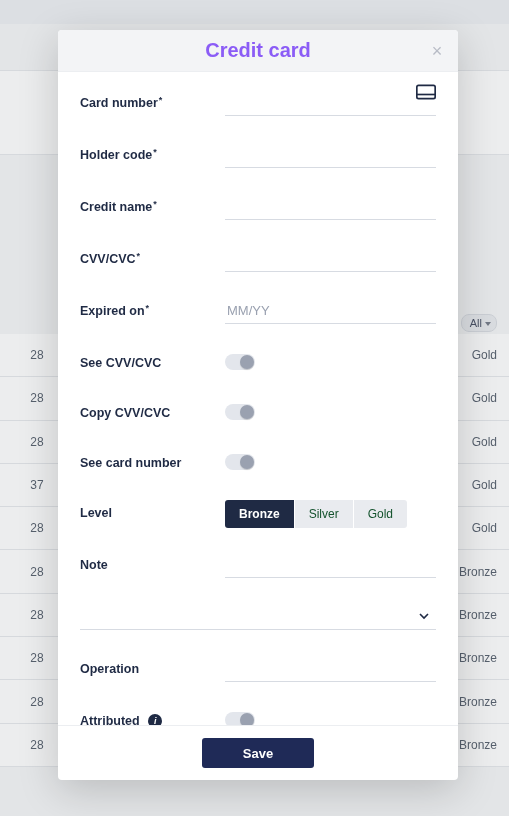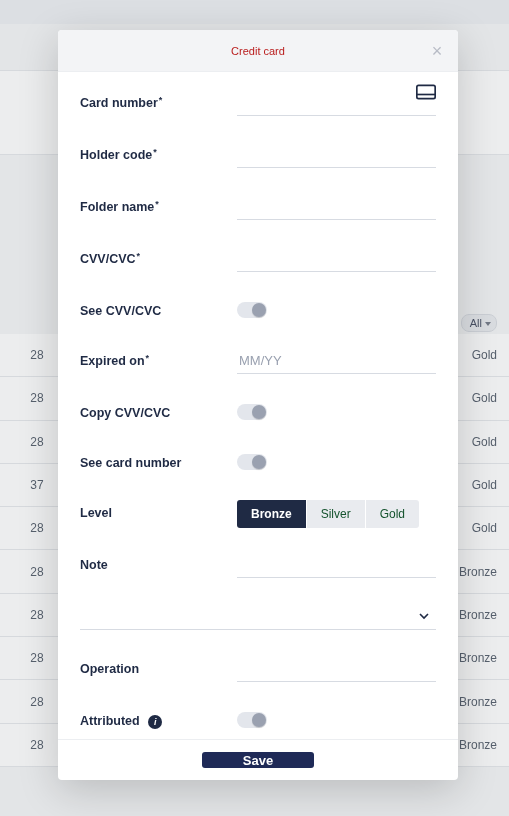--- a/index.html
+++ b/index.html
@@ -67,39 +67,39 @@
     }
     .modal-header {
       height: 44px;
       background: #f3f4f6;
       border-radius: 4px 4px 0 0;
       display: flex; align-items: center; justify-content: center;
       position: relative;
       border-bottom: 1px solid #eceef1;
     }
     .modal-title {
-      font-size: 11px; font-weight: 400; color: #b91c1c;
+      font-size: 20px; font-weight: 700; color: #8b5cf6;
     }
     .modal-close {
       position: absolute; right: 10px; top: 10px;
       width: 22px; height: 22px;
       color: #b8bcc6; font-size: 18px; line-height: 22px; text-align: center;
       cursor: pointer;
     }
 
     .modal-body {
       flex: 1 1 auto;
       padding: 18px 22px 4px 22px;
       overflow: hidden;
     }
     .field-row {
       display: flex; align-items: flex-start;
       margin-bottom: 24px;
       min-height: 28px;
-      gap: 22px;
+      gap: 10px;
     }
     .field-row.tight { margin-bottom: 22px; }
     .field-label {
       width: 135px;
       font-size: 12.5px;
       font-weight: 700;
       color: #1f2a44;
       padding-top: 6px;
       position: relative;
       line-height: 1.2;
@@ -190,21 +190,21 @@
       margin-left: 5px;
       vertical-align: middle;
     }
 
     .modal-footer {
       border-top: 1px solid #eceef1;
       padding: 12px;
       display: flex; justify-content: center;
     }
     .save-btn {
-      width: 112px; height: 16px;
+      width: 112px; height: 30px;
       background: #1f2a57;
       color: #ffffff;
       border: none;
       border-radius: 3px;
       font-size: 13px;
       font-weight: 600;
       cursor: pointer;
     }
   </style>
 </head>
@@ -280,41 +280,41 @@
         <input class="input-line" style="">
       </div>
     </div>
 
     <div class="field-row">
       <div class="field-label req">Holder code</div>
       <div class="field-control"><input class="input-line" style=""></div>
     </div>
 
     <div class="field-row">
-      <div class="field-label req">Folder name</div>
+      <div class="field-label req">Credit name</div>
       <div class="field-control"><input class="input-line" style=""></div>
     </div>
 
     <div class="field-row">
       <div class="field-label req">CVV/CVC</div>
       <div class="field-control"><input class="input-line" style=""></div>
+    </div>
+
+    <div class="field-row">
+      <div class="field-label req">Expired on</div>
+      <div class="field-control"><input class="input-line" placeholder="MM/YY" style=""></div>
     </div>
 
     <div class="field-row tight">
       <div class="field-label">See CVV/CVC</div>
       <div class="field-control">
           <div class="toggle right">
             <div class="knob"></div>
           </div>
         </div>
-    </div>
-
-    <div class="field-row">
-      <div class="field-label req">Expired on</div>
-      <div class="field-control"><input class="input-line" placeholder="MM/YY" style=""></div>
     </div>
 
     <div class="field-row tight">
       <div class="field-label">Copy CVV/CVC</div>
       <div class="field-control">
           <div class="toggle right">
             <div class="knob"></div>
           </div>
         </div>
     </div>

